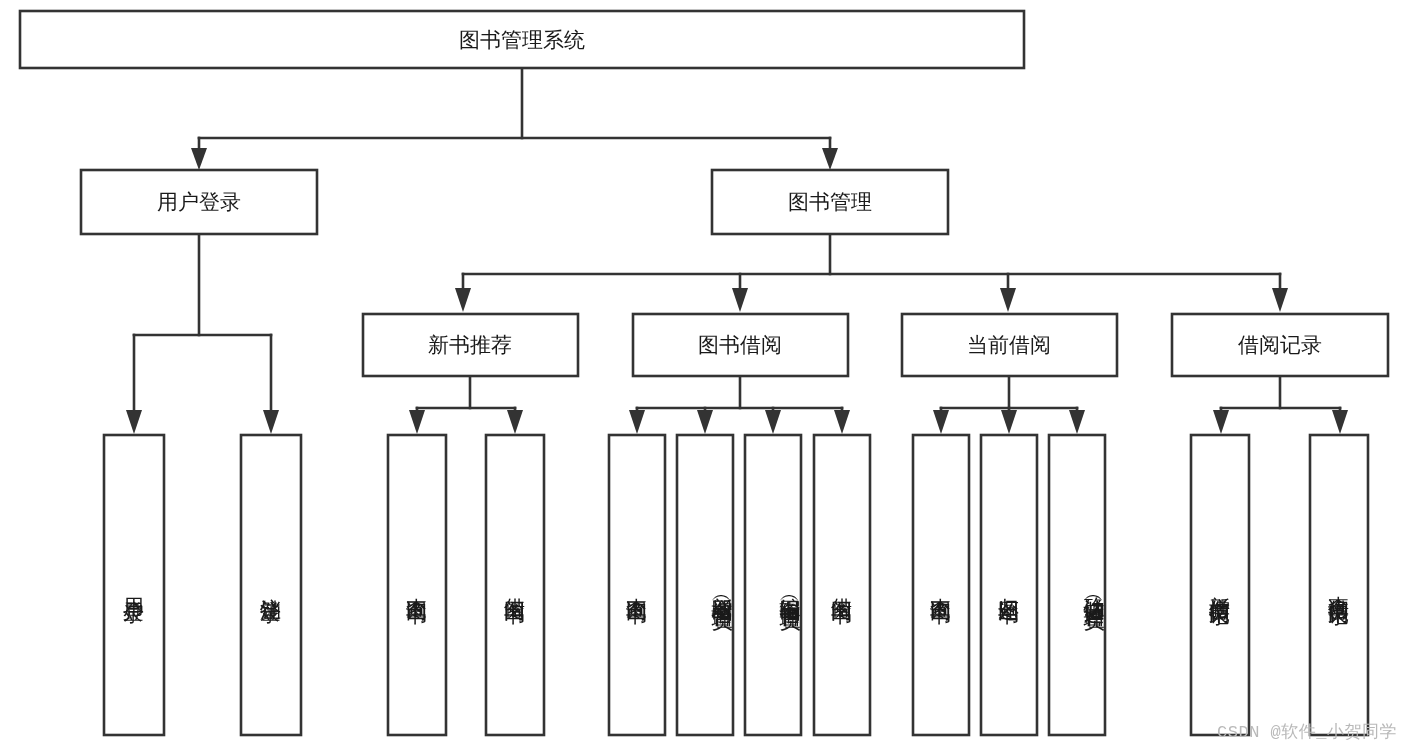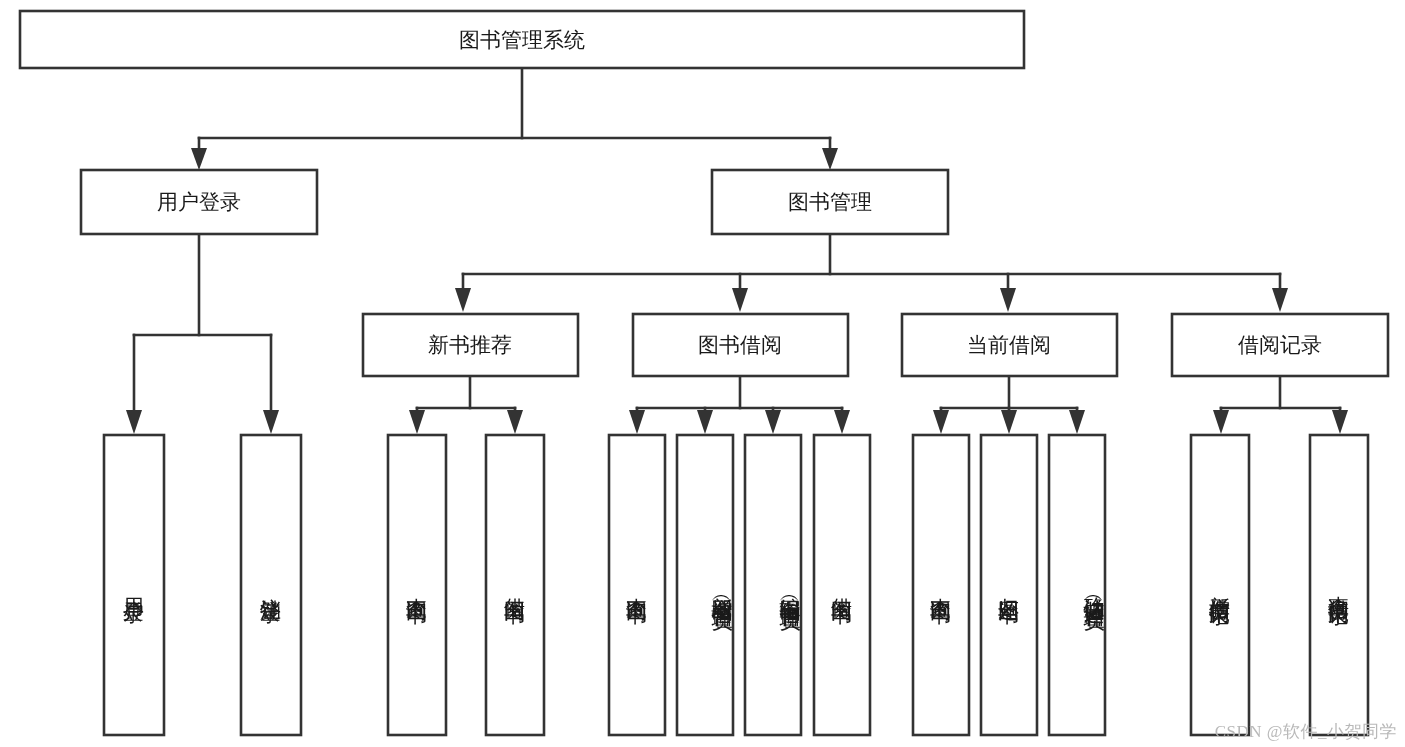--- a/index.html
+++ b/index.html
@@ -55,21 +55,21 @@
     display: flex;
     align-items: center;
     justify-content: center;
     white-space: nowrap;
     pointer-events: none;
   }
   .watermark {
     position: absolute;
     right: 8px;
     bottom: 4px;
-    font-family: Liberation Serif, serif;
+    font-family: Liberation Mono, monospace;
     font-size: 17px;
     color: #b9b9b9;
     letter-spacing: 0.5px;
     white-space: nowrap;
   }
 </style>
 </head>
 <body>
 
 <svg id="diagram" viewBox="0 0 1405 747">

